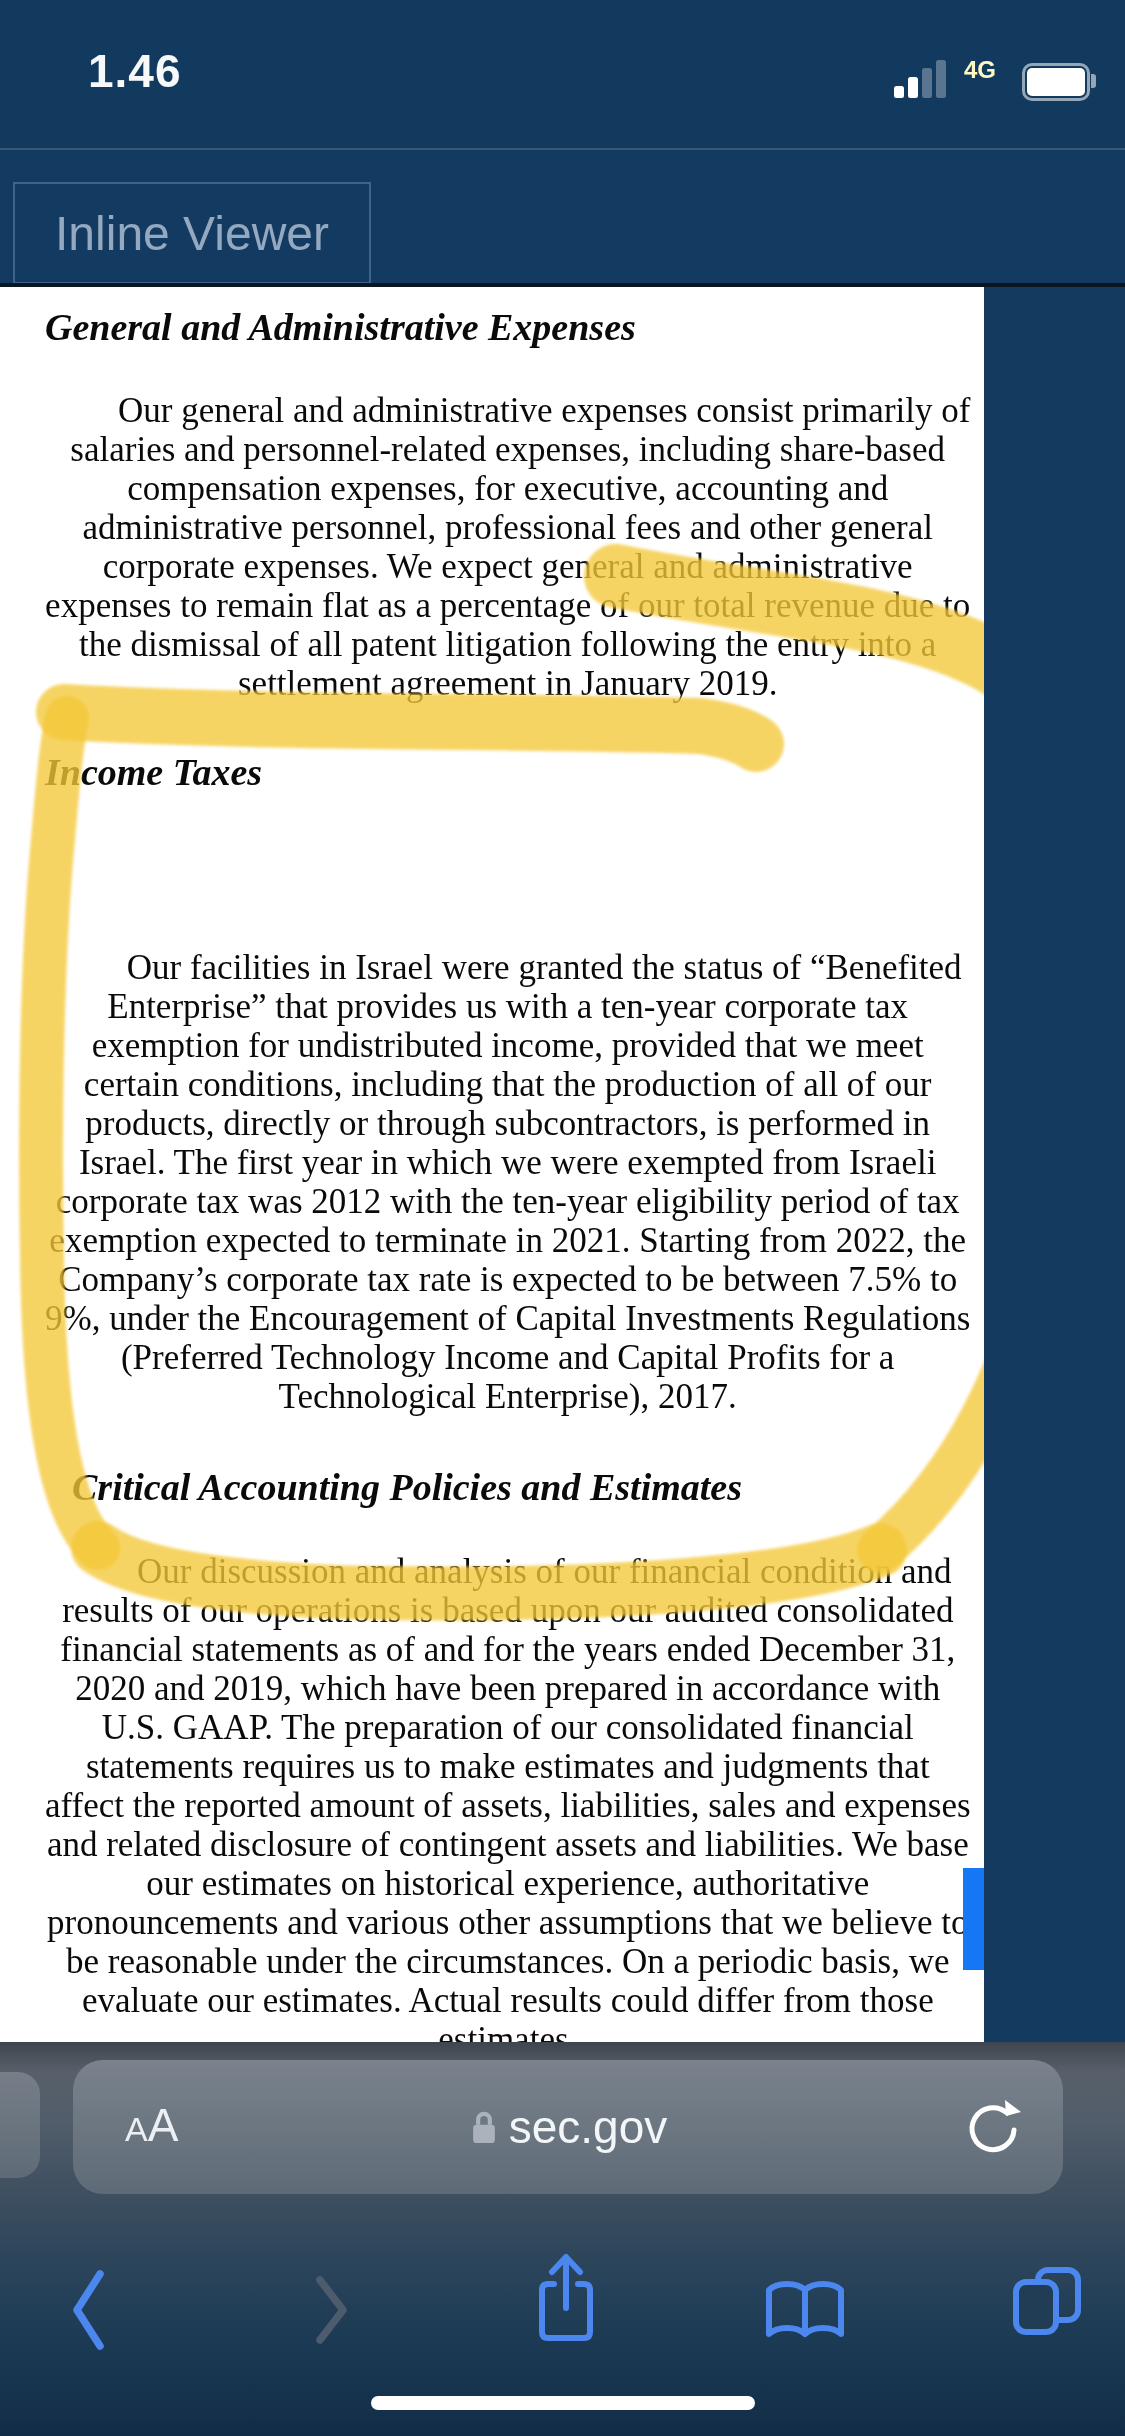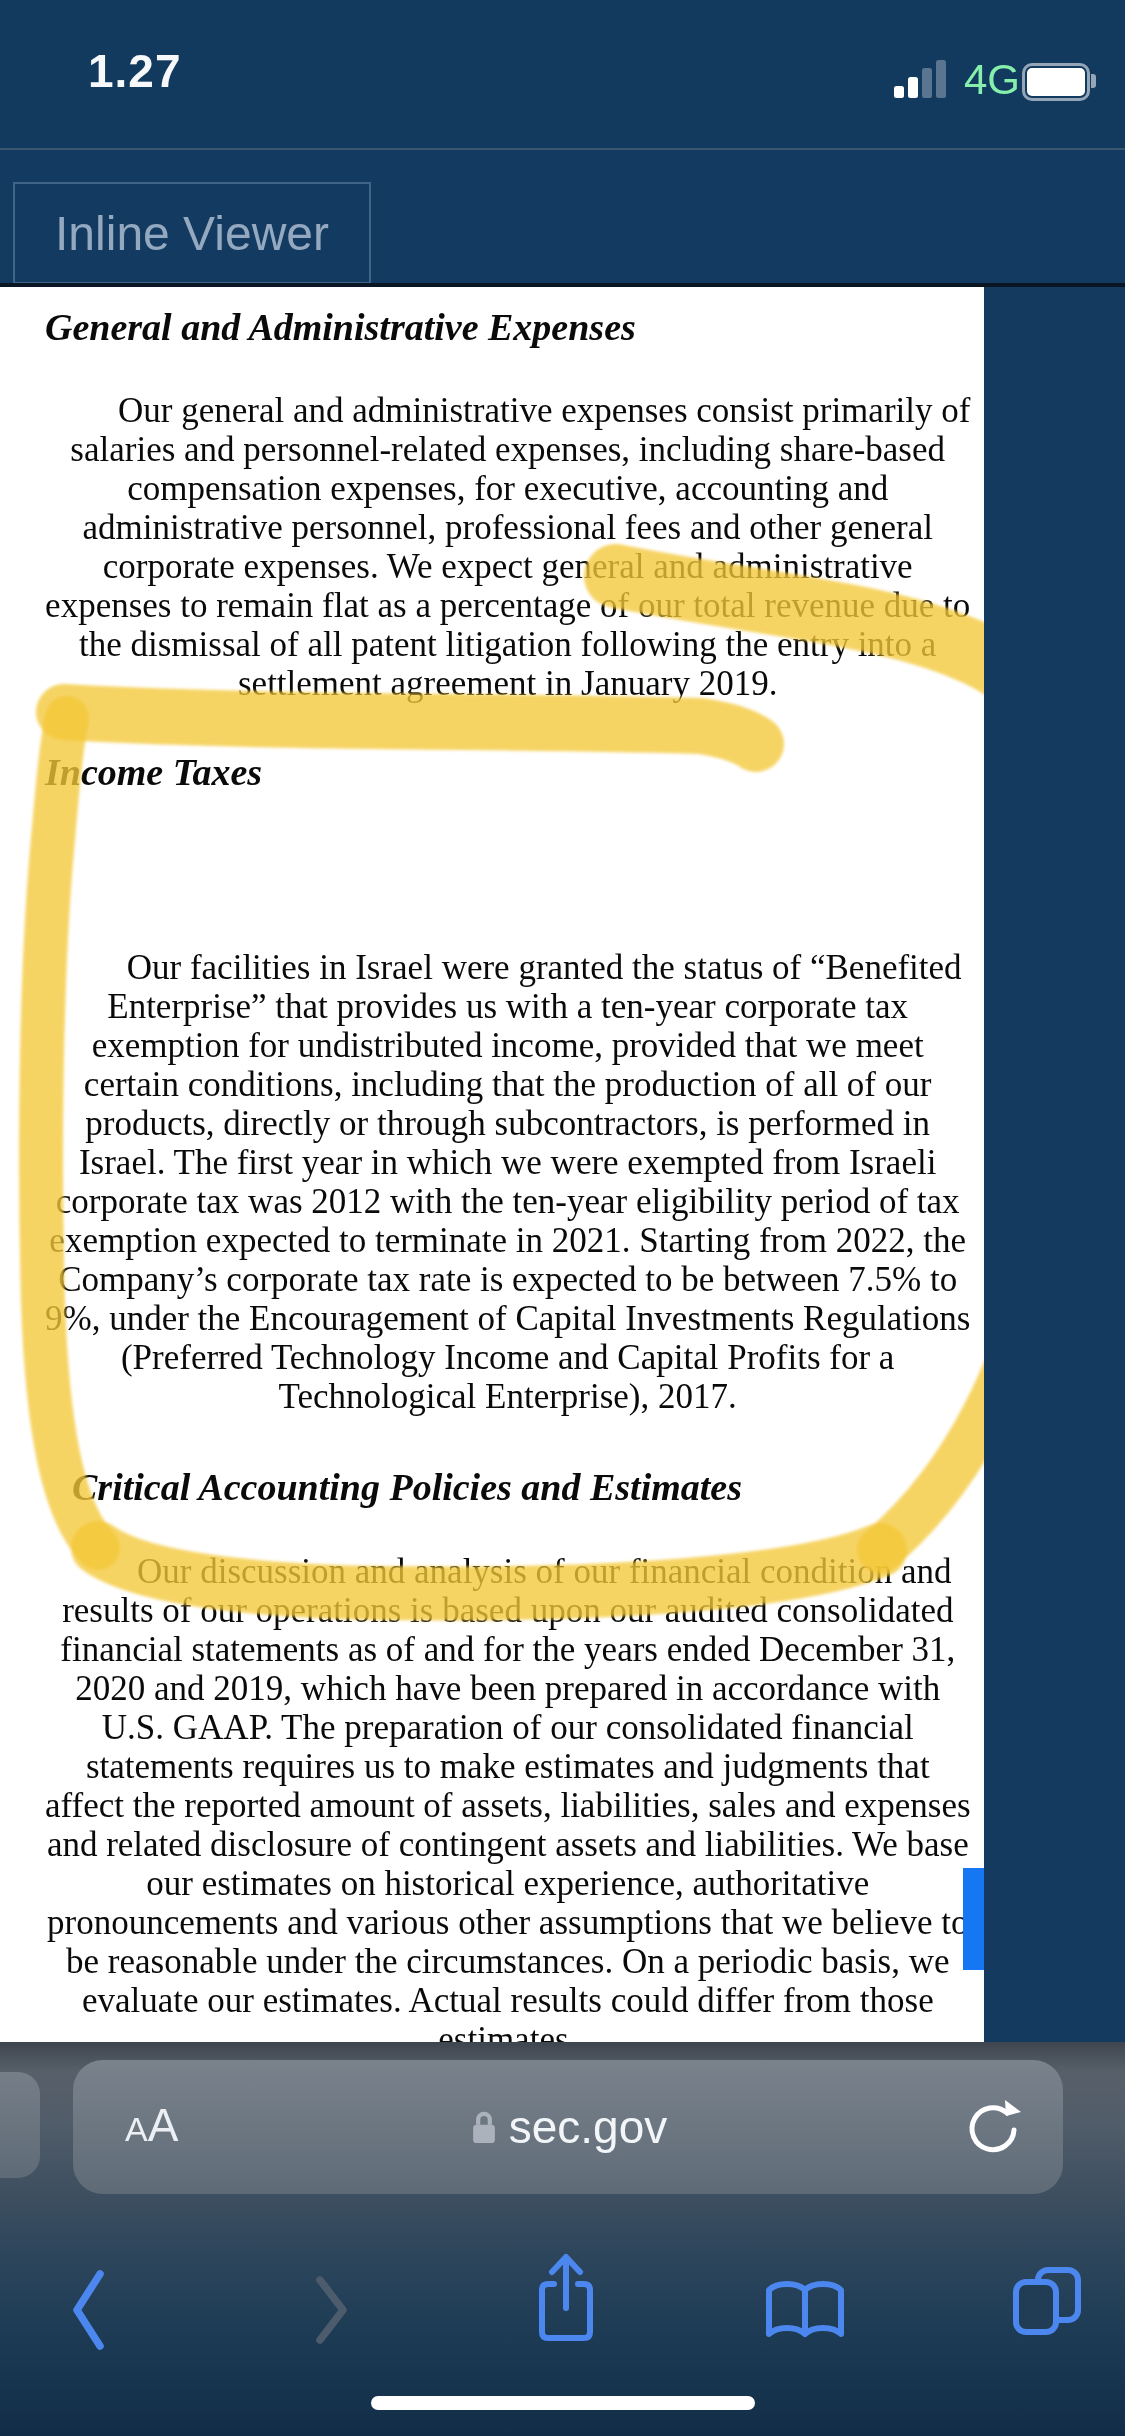--- a/index.html
+++ b/index.html
@@ -6,21 +6,21 @@
   .phone{position:relative;width:1125px;height:2436px;overflow:hidden;
          background:#143A60;font-family:"Liberation Sans",sans-serif;}
 
   
   .statusbar{position:absolute;top:0;left:0;width:1125px;height:148px;background:#123A5F;}
   .time{position:absolute;left:88px;top:44px;font-size:46px;font-weight:bold;
         color:#F6F8FA;letter-spacing:1px;}
   .sigbars{position:absolute;left:894px;top:60px;width:64px;height:38px;}
   .sigbars i{position:absolute;bottom:0;width:10px;border-radius:2.5px;background:#FFF;}
   .sigbars i.dim{background:rgba(255,255,255,0.30);}
-  .net{position:absolute;left:964px;top:56px;font-size:42px;color:#86efac;}
+  .net{position:absolute;left:964px;top:56px;font-size:24px;color:#fef9c3;font-weight:bold;}
   .batt{position:absolute;left:1022px;top:63px;width:62px;height:32px;
         border:3px solid rgba(255,255,255,0.55);border-radius:10px;}
   .batt .lvl{position:absolute;left:2px;top:2px;right:2px;bottom:2px;background:#FFF;border-radius:5px;}
   .batt .nub{position:absolute;right:-9px;top:8px;width:5px;height:14px;
         background:rgba(255,255,255,0.55);border-radius:0 3px 3px 0;}
   .sb-divider{position:absolute;top:148px;left:0;width:1125px;height:2px;background:#3B566F;}
 
   
   .pagehead{position:absolute;top:150px;left:0;width:1125px;height:133px;background:#133A60;}
   .inline-viewer{position:absolute;left:13px;top:32px;width:354px;height:98px;
@@ -60,21 +60,21 @@
   .toolbar{position:absolute;top:196px;left:0;width:1125px;height:120px;}
   .tbi{position:absolute;top:0;}
   .homebar{position:absolute;left:371px;top:354px;width:384px;height:14px;border-radius:7px;background:#FFF;}
 </style>
 </head>
 <body>
 
 <div class="phone">
 
   <div class="statusbar">
-    <div class="time">1.27</div>
+    <div class="time">1.46</div>
     <div class="sigbars">
       <i style="left:0;height:12px"></i>
         <i style="left:14px;height:21px"></i>
       <i class="dim" style="left:28px;height:30px"></i>
         <i class="dim" style="left:42px;height:38px"></i>
     </div>
     <div class="net">4G</div>
     <div class="batt">
       <div class="lvl"></div>
         <div class="nub"></div>

